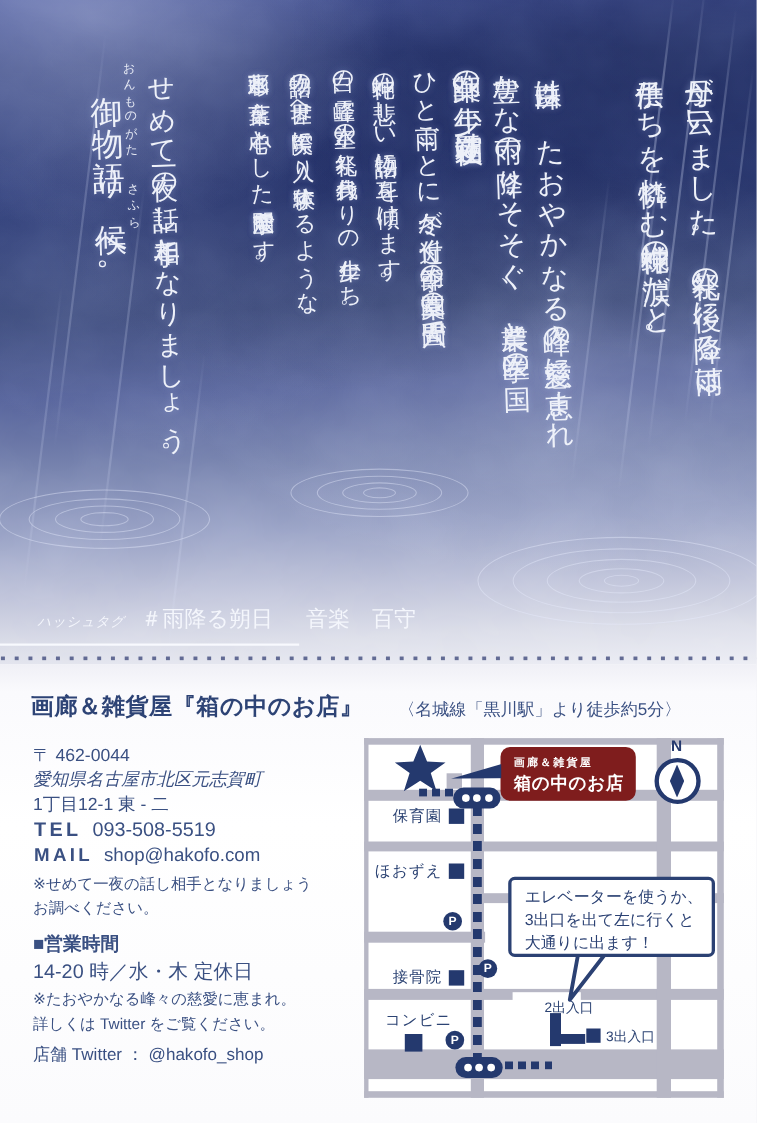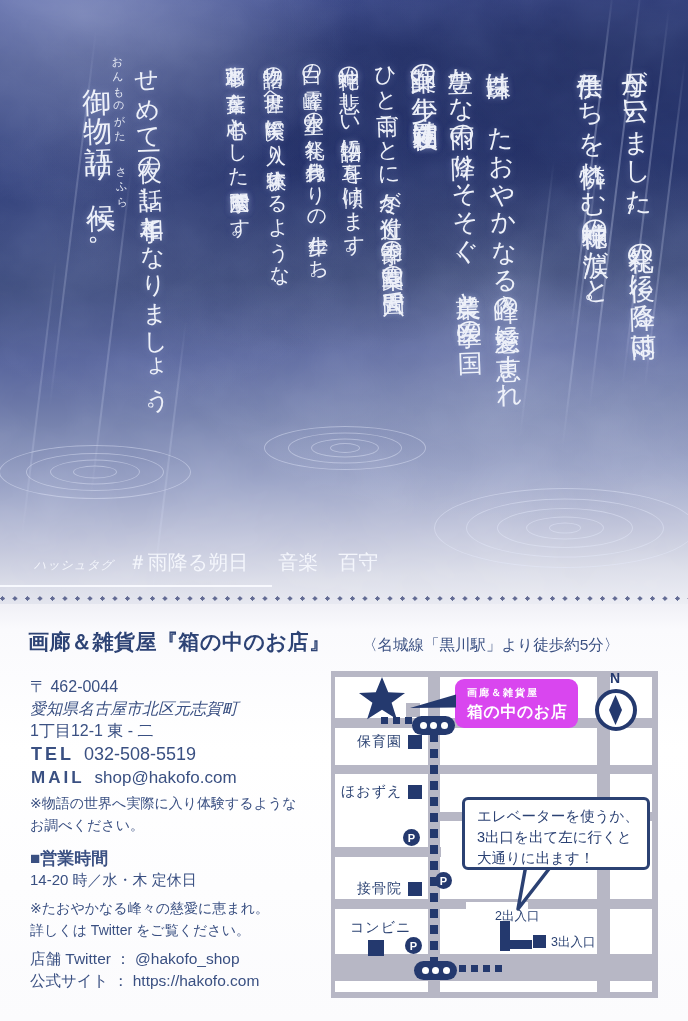--- a/index.html
+++ b/index.html
@@ -64,21 +64,21 @@
   .inote{left:362px;top:31px;font-size:15.5px;}
   .ipostal{left:30px;top:73px;font-size:16px;}
   .iaddr1{left:30px;top:95px;font-size:16px;font-style:italic;}
   .iaddr2{left:30px;top:117px;font-size:16px;text-align:center;}
   .itel{left:31px;top:140px;font-size:18px;}
   .imail{left:31px;top:164px;font-size:17px;}
   .ilabel-sp{letter-spacing:3px;margin-right:10px;font-weight:bold;}
   .ipn1{left:30px;top:191px;font-size:14px;}
   .ipn2{left:30px;top:213px;font-size:14px;}
   .ihhdr{left:30px;top:243px;font-size:17px;font-weight:bold;}
-  .ihours{left:30px;top:267px;font-size:15px;}
+  .ihours{left:30px;top:267px;font-size:18px;}
   .ihn1{left:30px;top:296px;font-size:14px;}
   .ihn2{left:30px;top:318px;font-size:14px;}
   .itw{left:30px;top:345px;font-size:15.5px;}
   .isite{left:30px;top:367px;font-size:15.5px;}
 
   
   .map{position:absolute;left:331px;top:67px;width:327px;height:327px;background:#ffffff;}
   .road{position:absolute;background:#b7b7c5;z-index:1;}
   .road.h{left:0;right:0;}
   .road.v{top:0;bottom:0;}
@@ -97,21 +97,21 @@
         display:flex;align-items:center;justify-content:center;gap:3.5px;}
   .oval i{width:7px;height:7px;border-radius:50%;background:#fff;}
   .star{position:absolute;left:27px;top:6px;width:48px;height:46px;background:#24396e;z-index:4;
         clip-path:polygon(50% 0%,63% 33%,98% 35%,70% 56%,81% 92%,50% 71%,19% 92%,30% 56%,2% 35%,37% 33%);}
   .navybar{position:absolute;background:#24396e;z-index:3;}
   .exitlabel{position:absolute;font-size:12.5px;color:#2c4373;z-index:3;white-space:nowrap;}
   .station{position:absolute;left:139px;top:277px;width:179px;height:40px;background:#fff;
            border:4px solid #24396e;box-sizing:border-box;z-index:5;
            display:flex;align-items:center;justify-content:center;}
   .station span{font-size:24px;font-weight:bold;letter-spacing:9px;padding-left:9px;color:#233a6d;}
-  .shopbubble{position:absolute;left:124px;top:8px;width:123px;height:49px;background:#d946ef;
+  .shopbubble{position:absolute;left:124px;top:8px;width:123px;height:49px;background:#7f1d1d;
               border-radius:9px;z-index:5;padding:7px 0 0 12px;box-sizing:border-box;color:#fff;}
   .shopbubble .sb1{font-size:10px;font-weight:bold;letter-spacing:2px;}
   .shopbubble .sb2{font-size:16px;font-weight:bold;letter-spacing:.5px;margin-top:2px;}
   .tailL{position:absolute;left:-45px;top:14px;width:46px;height:24px;background:#24396e;
          clip-path:polygon(0 62%,100% 6%,100% 60%);}
   .compass{position:absolute;left:260px;top:-1px;z-index:5;}
   .compass .cn{display:block;margin-left:19px;font-size:14px;font-weight:bold;color:#24396e;}
   .ccirc{position:relative;width:42px;height:42px;margin:3px 0 0 4px;border:4px solid #24396e;
          border-radius:50%;background:#fff;box-sizing:border-box;}
   .ccirc .tri-up{position:absolute;left:10px;top:2px;width:13px;height:15px;background:#24396e;
@@ -191,30 +191,29 @@
   </section>
 
   <div class="dotted-divider"></div>
 
   <section class="infosec">
     <div class="iline ititle">画廊＆雑貨屋『箱の中のお店』</div>
     <div class="iline inote">〈名城線「黒川駅」より徒歩約5分〉</div>
     <div class="iline ipostal">〒 462-0044</div>
     <div class="iline iaddr1">愛知県名古屋市北区元志賀町</div>
     <div class="iline iaddr2">1丁目12-1 東 - 二</div>
-    <div class="iline itel"><span class="ilabel-sp">TEL</span><span>032-508-5519</span></div>
+    <div class="iline itel"><span class="ilabel-sp">TEL</span><span>093-508-5519</span></div>
     <div class="iline imail"><span class="ilabel-sp">MAIL</span><span>shop@hakofo.com</span></div>
-    <div class="iline ipn1">※物語の世界へ実際に入り体験するような</div>
+    <div class="iline ipn1">※せめて一夜の話し相手となりましょう</div>
     <div class="iline ipn2">お調べください。</div>
     <div class="iline ihhdr">■営業時間</div>
     <div class="iline ihours">14-20 時／水・木 定休日</div>
     <div class="iline ihn1">※たおやかなる峰々の慈愛に恵まれ。</div>
     <div class="iline ihn2">詳しくは Twitter をご覧ください。</div>
     <div class="iline itw"><span>店舗 Twitter ：</span> <span>@hakofo_shop</span></div>
-    <div class="iline isite"><span>公式サイト ：</span> <span>https://hakofo.com</span></div>
 
     <div class="map">
 
       <i class="road h" style="top:0;height:6px"></i>
       <i class="road h" style="top:47px;height:10px"></i>
       <i class="road h" style="top:94px;height:9px"></i>
       <i class="road h" style="top:141px;left:99px;height:9px"></i>
       <i class="road h" style="top:176px;left:0;right:auto;width:110px;height:10px"></i>
       <i class="road h" style="top:228px;height:10px"></i>
       <i class="road h" style="top:283px;height:27px"></i>

